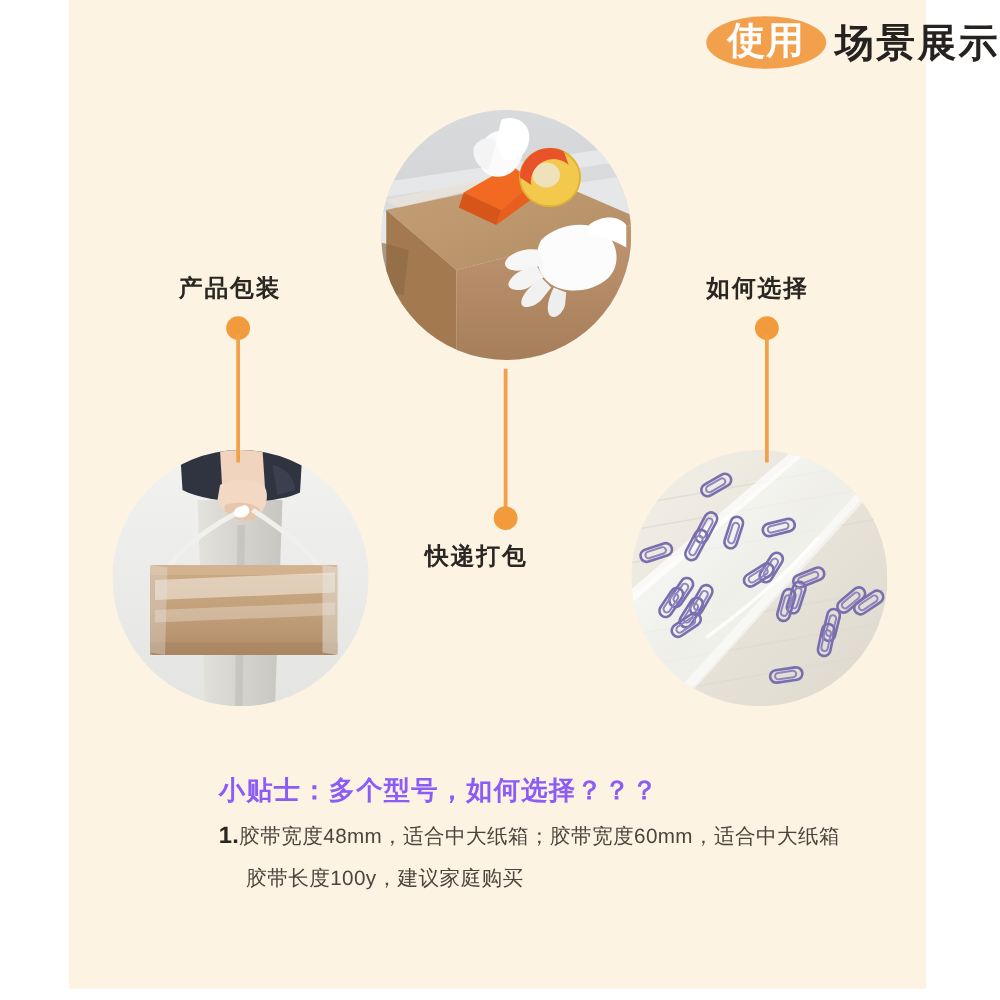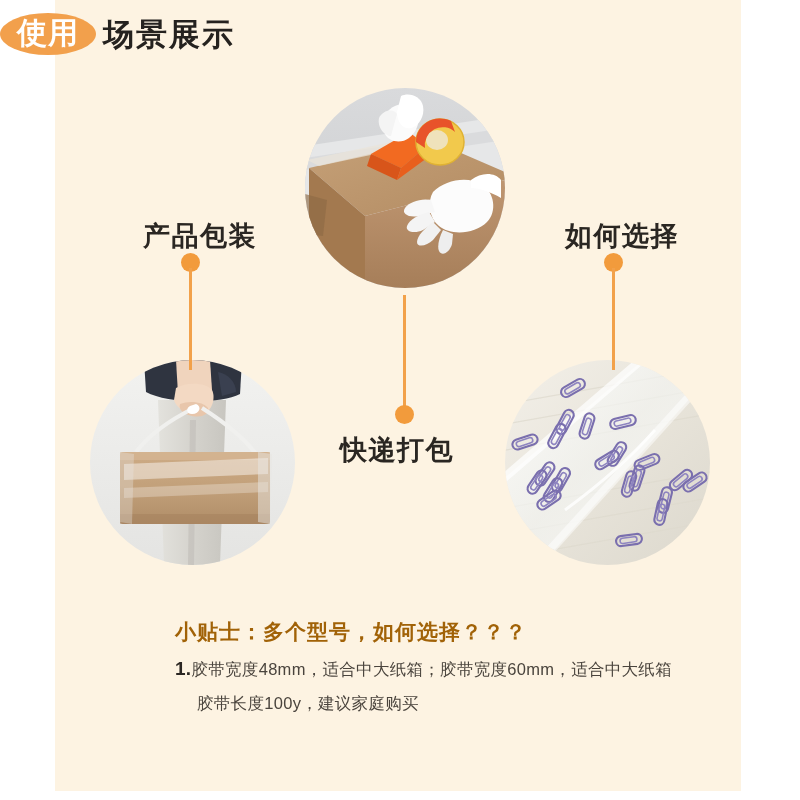--- a/index.html
+++ b/index.html
@@ -26,21 +26,21 @@
     width: 686px;
     height: 791px;
     background: #fdf3e2;
   }
   
   .header {
     position: absolute;
     left: 0;
     top: 14px;
     width: 800px;
-    text-align: left;
+    text-align: right;
     white-space: nowrap;
   }
   .header-badge {
     display: inline-block;
     background: #f2a04c;
     color: #ffffff;
     font-size: 30px;
     font-weight: bold;
     letter-spacing: 1px;
     padding: 5px 17px 7px 17px;
@@ -88,34 +88,34 @@
   }
   .pin-line {
     position: absolute;
     width: 3px;
     background: #f2a14a;
   }
   
   .pin-label {
     position: absolute;
     color: #2a2622;
-    font-size: 27px;
+    font-size: 19px;
     font-weight: bold;
     letter-spacing: 1.5px;
     white-space: nowrap;
   }
   
   .tips {
     position: absolute;
     left: 175px;
     top: 618px;
     width: 600px;
   }
   .tips-title {
-    color: #a16207;
+    color: #8b5cf6;
     font-size: 21px;
     font-weight: bold;
     letter-spacing: 1px;
     white-space: nowrap;
     margin-bottom: 10px;
   }
   .tips-line {
     color: #4a443d;
     font-size: 16.5px;
     letter-spacing: 0.3px;

